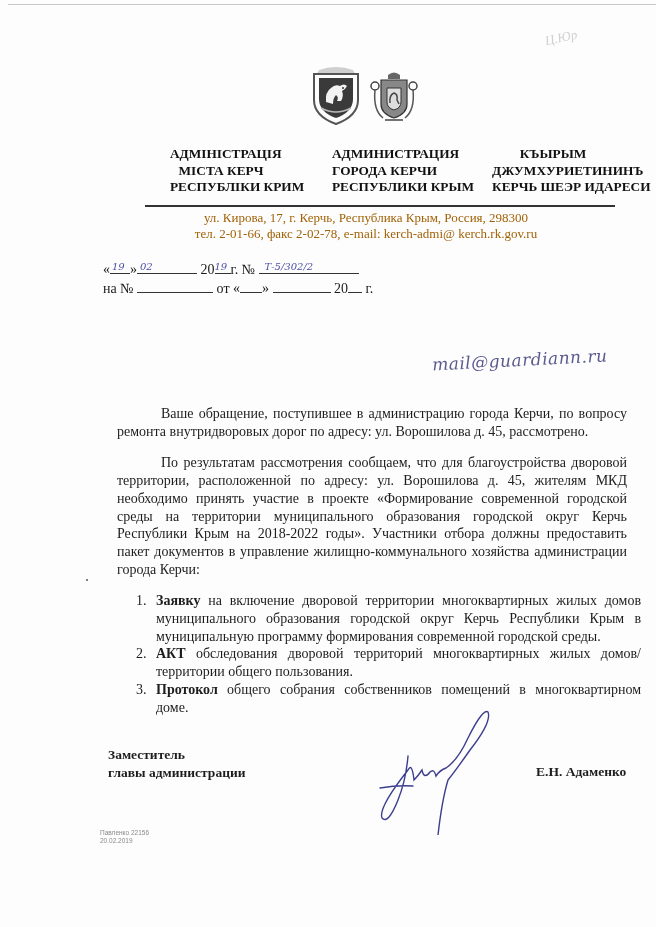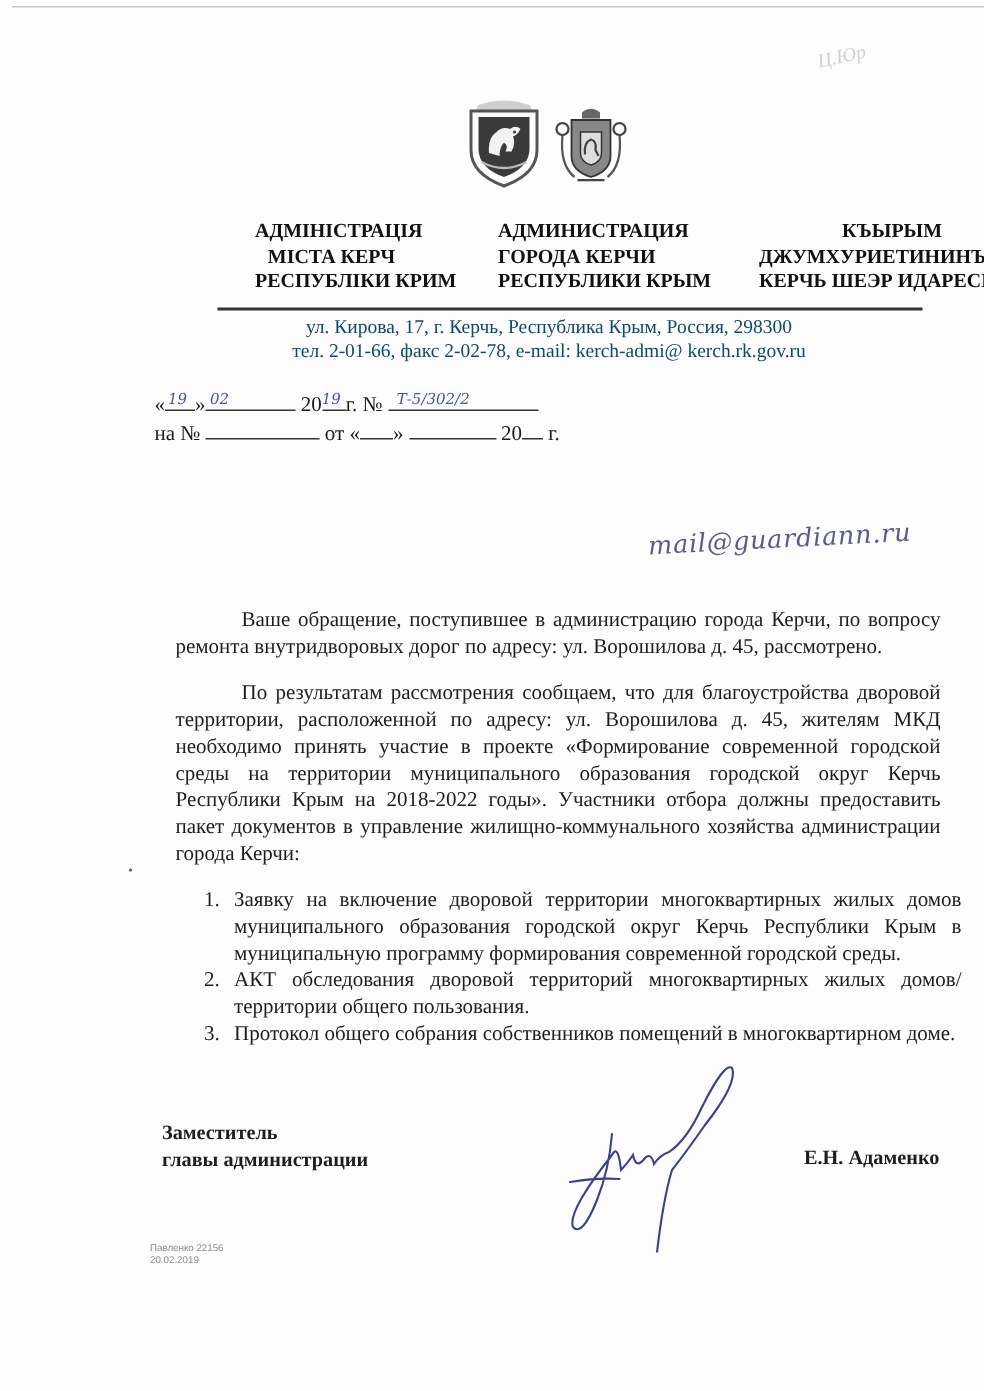--- a/index.html
+++ b/index.html
@@ -12,46 +12,46 @@
   .emblems { position:absolute; left:311px; top:64px; width:110px; height:62px; }
   .emblem-crimea { position:absolute; left:0; top:0; width:50px; height:62px; }
   .emblem-kerch { position:absolute; left:58px; top:6px; width:50px; height:54px; }
 
   .header { position:absolute; top:146px; left:0; width:656px; font-weight:bold; font-size:13.3px;
             line-height:16.5px; text-align:center; color:#111; }
   .hcol { position:absolute; top:0; }
   .hcol div { white-space:nowrap;margin-left:48px; }
   .col-ua { left:122px; width:150px; }
   .col-ru { left:284px; width:144px; }
-  .col-crh { left:458px; width:170px;text-align:right; }
+  .col-crh { left:444px; width:170px; }
 
   .rule { position:absolute; left:145px; width:470px; top:205px; height:2px; background:#333; }
   .address { position:absolute; top:210px; left:0; width:656px; text-align:center;
-             font-size:13px; line-height:16px; color:#0c4a6e; }
+             font-size:13px; line-height:16px; color:#a16207; }
   .address div { position:relative; left:38px; }
 
   .regline { position:absolute; left:103px; font-size:14px; color:#1a1a1a; white-space:nowrap; }
   .reg1 { top:258px; }
   .reg2 { top:277px; }
   .uline { display:inline-block; border-bottom:1px solid #333; height:15px; vertical-align:baseline;
            position:relative; }
   .hand { font-family:"DejaVu Serif", serif; font-style:italic; color:#4a4fa8; font-size:10px;
           position:absolute; bottom:1px; white-space:nowrap; }
 
   .email-hand { position:absolute; left:432px; top:350px; font-family:"DejaVu Serif", serif;
                 font-style:italic; color:#5a5a8e; font-size:17px; transform:rotate(-3deg); letter-spacing:0.5px; }
 
   .body { position:absolute; left:103px; width:538px; top:391px; font-size:14px; line-height:17.7px;
           color:#1d1d1d; text-align:justify; }
   .body p { margin:14px; }
   .indent { text-indent:44px; }
   .list { margin:0; padding:0; list-style:none; }
   .list li { position:relative; padding-left:53px; margin:0; }
   .list .num { position:absolute; left:33px; top:0; }
-  .list b { font-weight:normal; }
+  .list b { font-weight:bold; }
 
   .sign-title { position:absolute; left:108px; top:746px; font-weight:bold; font-size:13.5px; line-height:18px; }
   .sign-name { position:absolute; left:536px; top:764px; font-weight:bold; font-size:13.5px; white-space:nowrap; }
   .signature { position:absolute; left:378px; top:700px; width:130px; height:135px; }
 
   .executor { position:absolute; left:100px; top:829px; font-family:"Liberation Sans", sans-serif;
               font-size:6.5px; line-height:8px; color:#8a8a8a; }
   .dot-mark { position:absolute; left:86px; top:579px; width:2px; height:2px; background:#555; border-radius:1px; }
 </style>
 </head>

